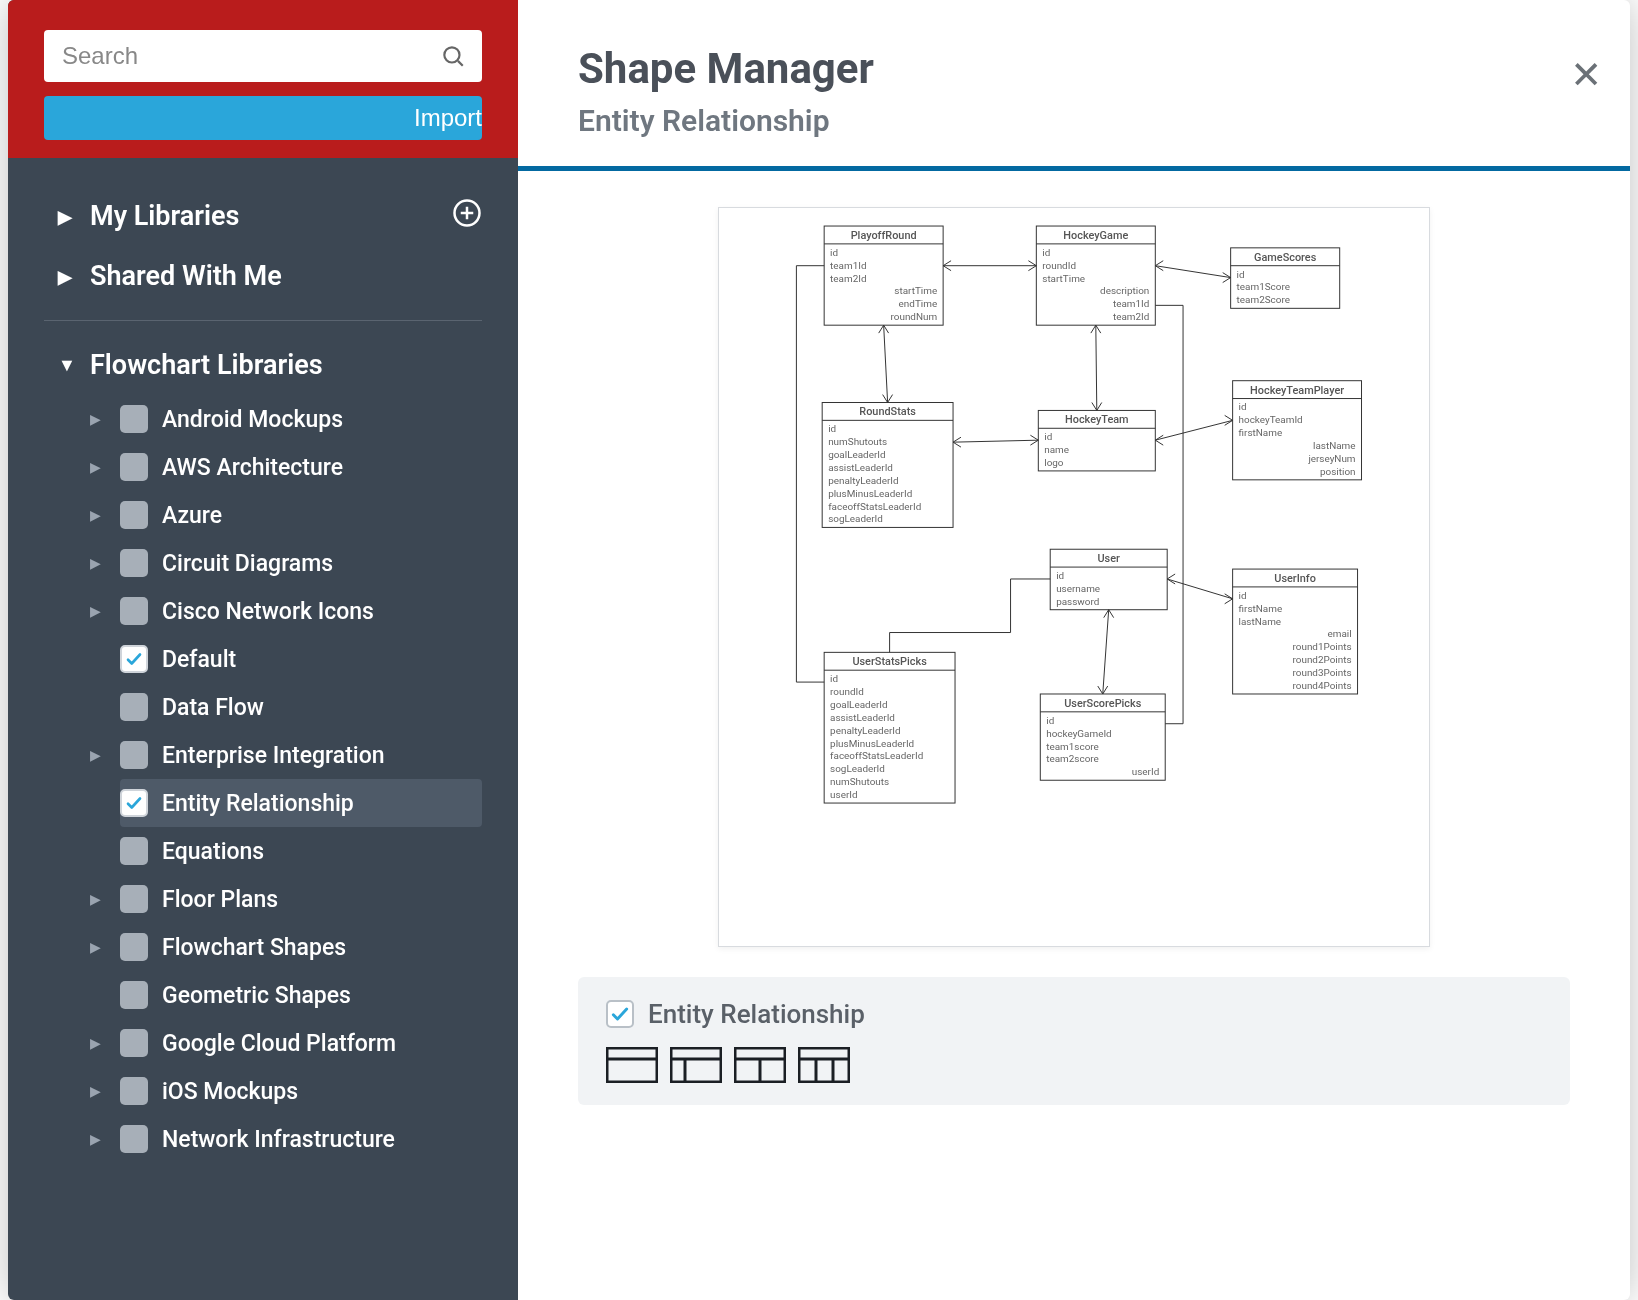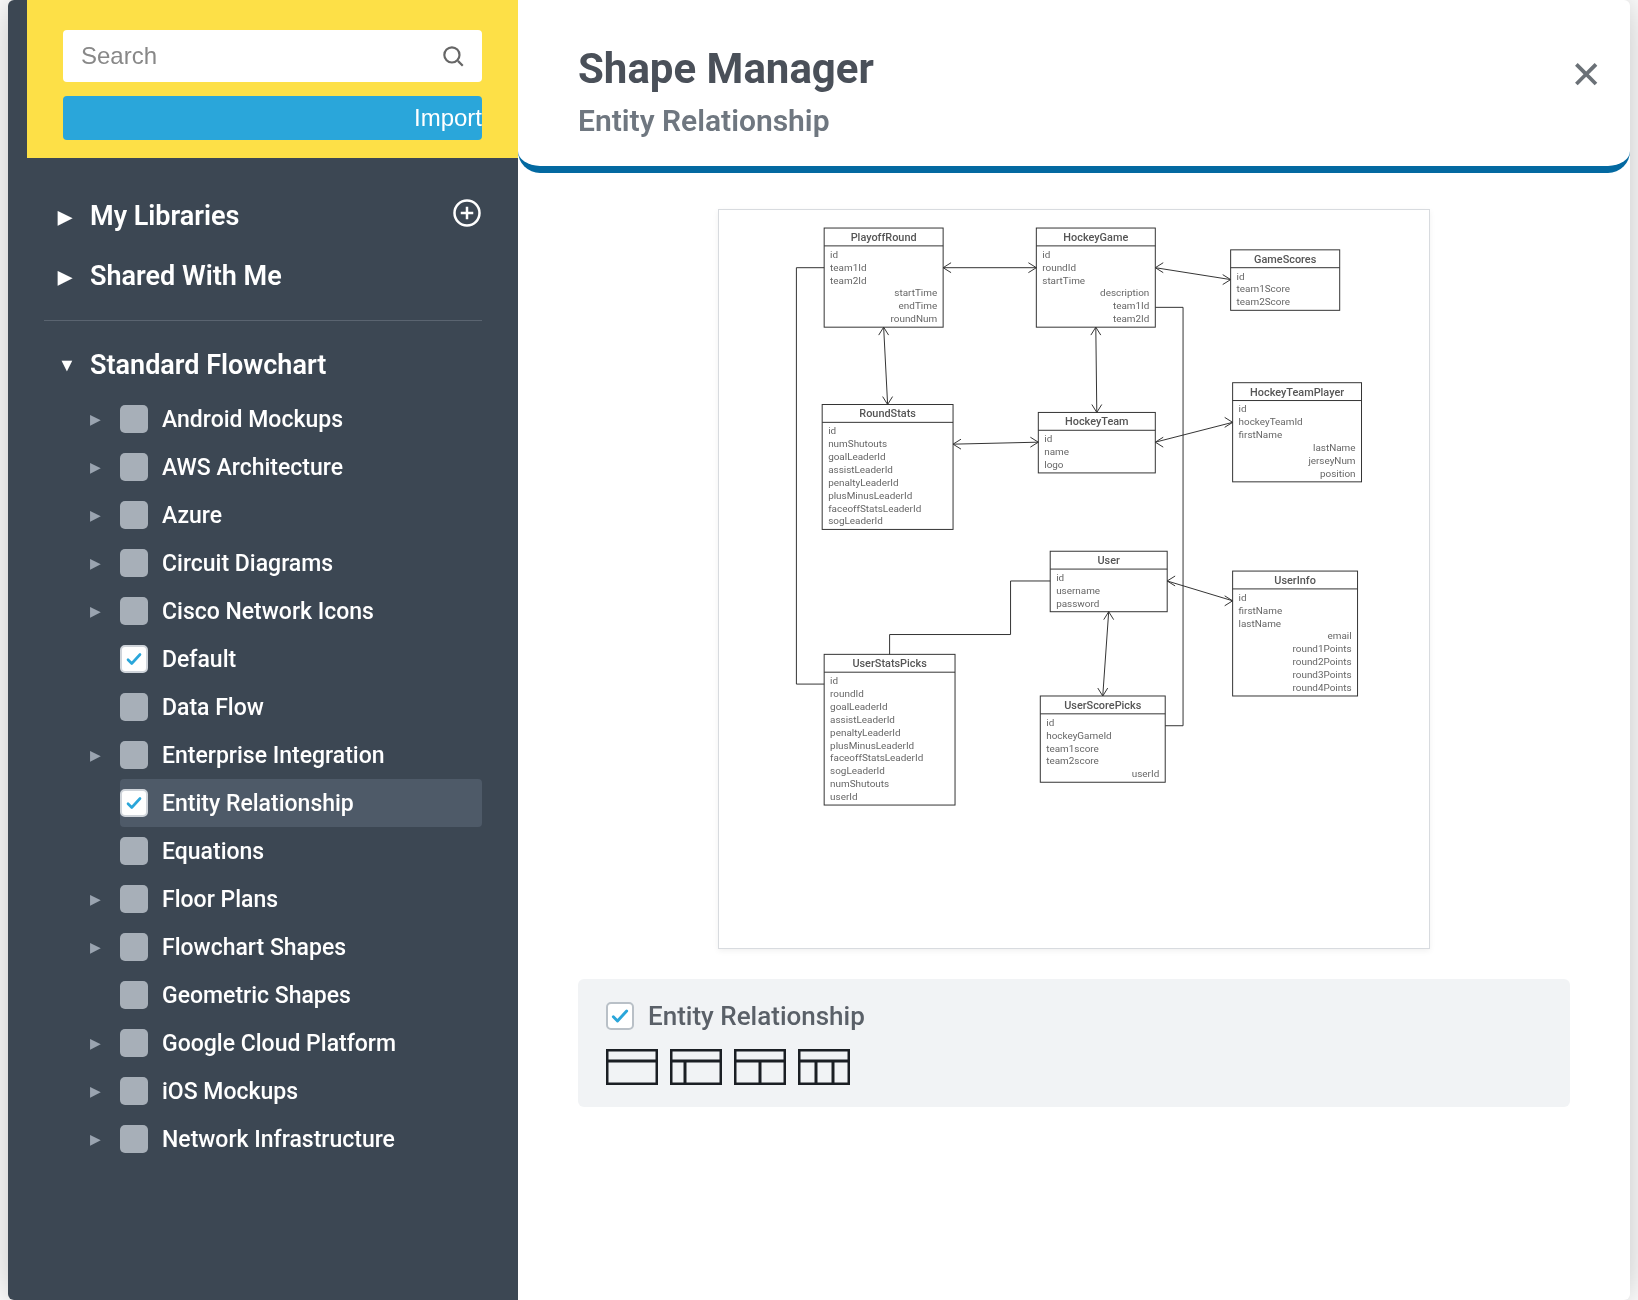--- a/index.html
+++ b/index.html
@@ -24,22 +24,21 @@
   .sidebar {
     width: 510px;
     background: #3c4753;
     color: #fff;
     display: flex;
     flex-direction: column;
     flex-shrink: 0;
   }
   .sidebar-top {
     padding: 30px 36px 18px 36px;
-    background: #fde047;
-    margin-left: 19px;
+    background: #b91c1c;
   }
   .search-wrap {
     position: relative;
     margin-bottom: 14px;
   }
   .search-input {
     width: 100%;
     height: 52px;
     border: none;
     border-radius: 4px;
@@ -161,22 +160,21 @@
     right: 28px;
     top: 56px;
     font-size: 38px;
     color: #6b7177;
     cursor: pointer;
     font-weight: 300;
     line-height: 1;
   }
   .main-header {
     padding: 44px 32px 28px 60px;
-    border-bottom: 7px solid #0369a1;
-    border-radius: 22px;
+    border-bottom: 5px solid #0369a1;
   }
   .main-title {
     font-size: 42px;
     font-weight: 700;
     color: #4a5059;
     margin-bottom: 10px;
   }
   .main-subtitle {
     font-size: 30px;
     font-weight: 600;
@@ -269,21 +267,21 @@
         </div>
         <div class="tree-header">
           <span class="disclose">▶</span>
           <span>Shared With Me</span>
         </div>
       </div>
       <div class="hr"></div>
       <div class="tree-section">
         <div class="tree-header">
           <span class="disclose">▼</span>
-          <span>Standard Flowchart</span>
+          <span>Flowchart Libraries</span>
         </div>
         <div class="tree-items" id="tree-items">
             <div class="tree-item">
               <span class="arrow">▶</span>
               <span class="cbox unchecked"></span>
               <span>Android Mockups</span>
             </div>
             <div class="tree-item">
               <span class="arrow">▶</span>
               <span class="cbox unchecked"></span>

